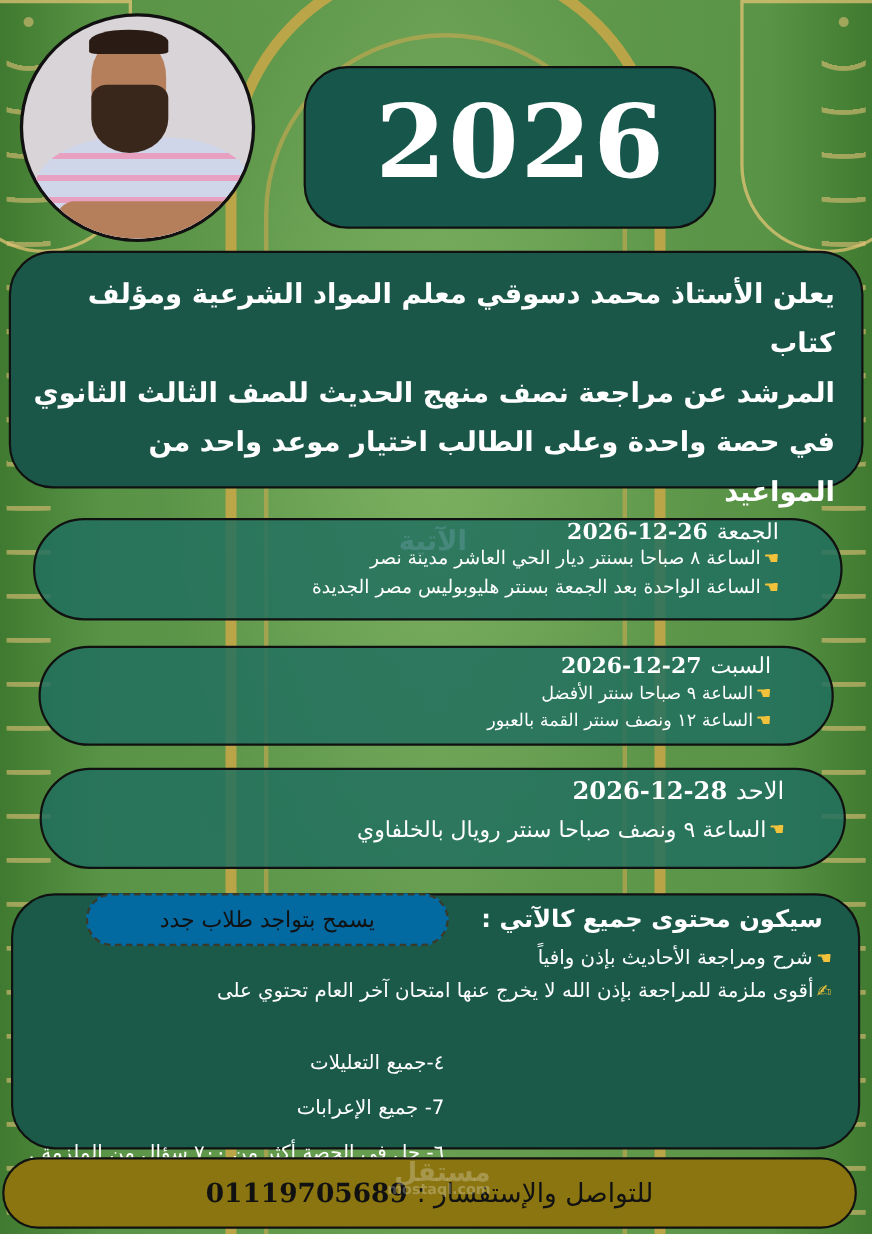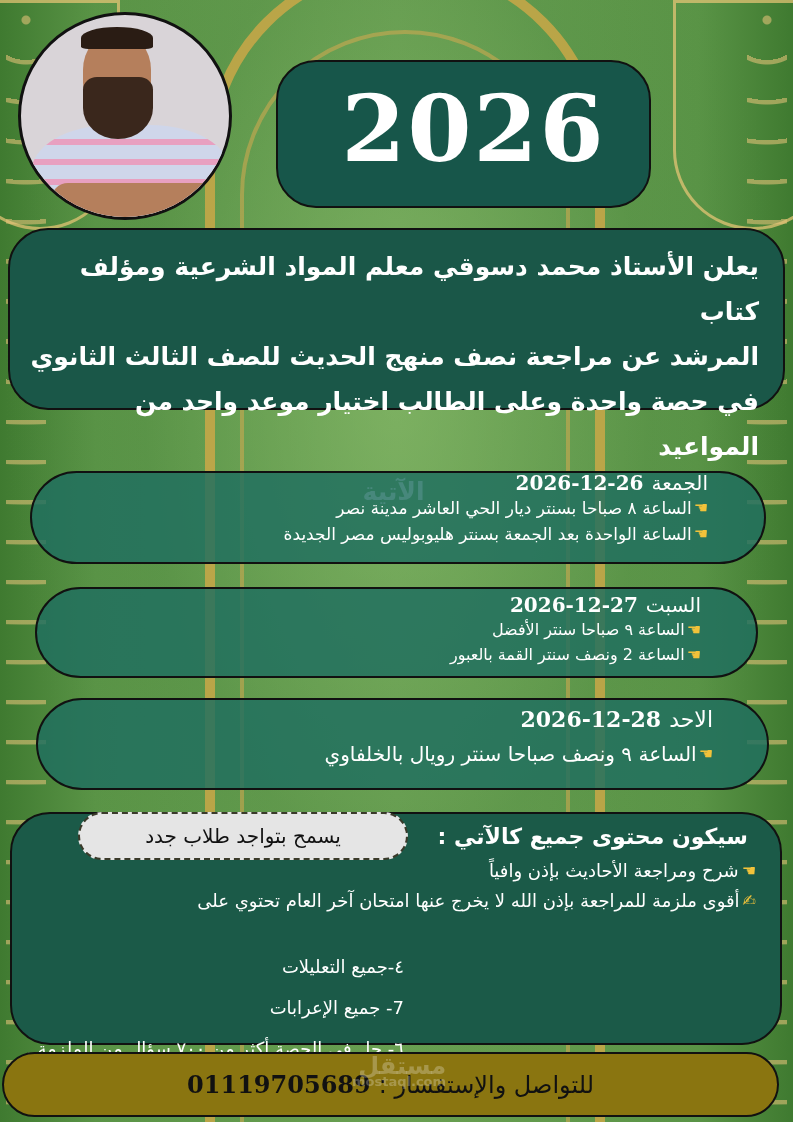--- a/index.html
+++ b/index.html
@@ -83,21 +83,21 @@
     font-family: "DejaVu Serif", serif;
     font-weight: bold;
     font-size: 92px;
     color: #ffffff;
     letter-spacing: 2px;
     padding-left: 20px;
     padding-bottom: 10px;
   }
 
   .intro-box {
-    position: absolute; left: 8px; top: 228px; width: 777px; height: 182px;
+    position: absolute; left: 8px; top: 228px; width: 777px; height: 216px;
     background: #1a5748;
     border: 2px solid #111;
     border-radius: 40px;
     padding: 14px 24px 8px 18px;
     direction: rtl;
     text-align: right;
     color: #fff;
     font-weight: bold;
     font-size: 25px;
     line-height: 45px;
@@ -150,21 +150,21 @@
     border-radius: 40px;
     direction: rtl;
     color: #fff;
   }
   .content-title {
     position: absolute; right: 32px; top: 10px;
     font-size: 22px; font-weight: bold;
   }
   .new-students-badge {
     position: absolute; left: 66px; top: -2px; width: 330px; height: 48px;
-    background: #e5e5e5;
+    background: #0369a1;
     border: 2px dashed #3a3a2a;
     border-radius: 28px;
     display: flex; align-items: center; justify-content: center;
     color: #111; font-size: 20px;
   }
   .c-line {
     position: absolute; right: 24px; font-size: 18px;
     display: flex; align-items: center; gap: 3px;
     white-space: nowrap;
   }
@@ -253,21 +253,21 @@
   <div class="day-head">
     <span>السبت</span>
     <span class="day-date">2026-12-27</span>
   </div>
   <div class="slot">
     <span class="hand">☛</span>
     <span>الساعة ٩ صباحا سنتر الأفضل</span>
   </div>
   <div class="slot">
     <span class="hand">☛</span>
-    <span>الساعة 2 ونصف سنتر القمة بالعبور</span>
+    <span>الساعة ١٢ ونصف سنتر القمة بالعبور</span>
   </div>
 </div>
 
 <div class="day-box day3">
   <div class="day-head">
     <span>الاحد</span>
     <span class="day-date">2026-12-28</span>
   </div>
   <div class="slot">
     <span class="hand">☛</span>

